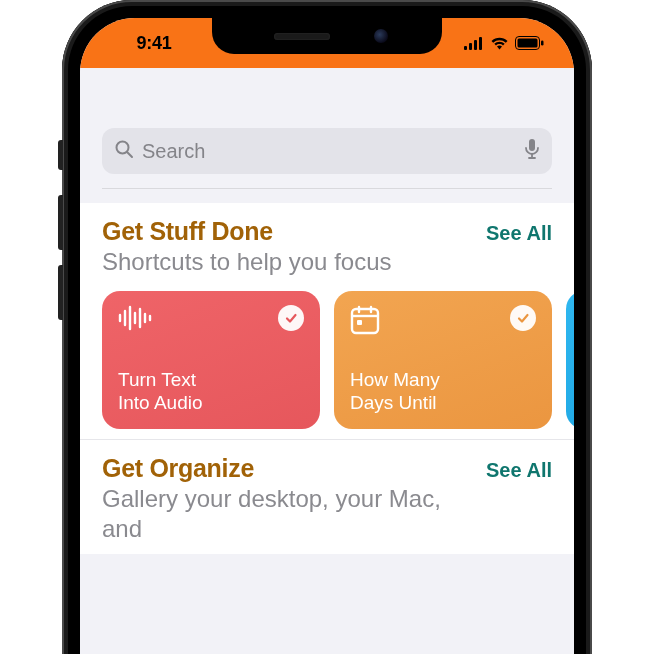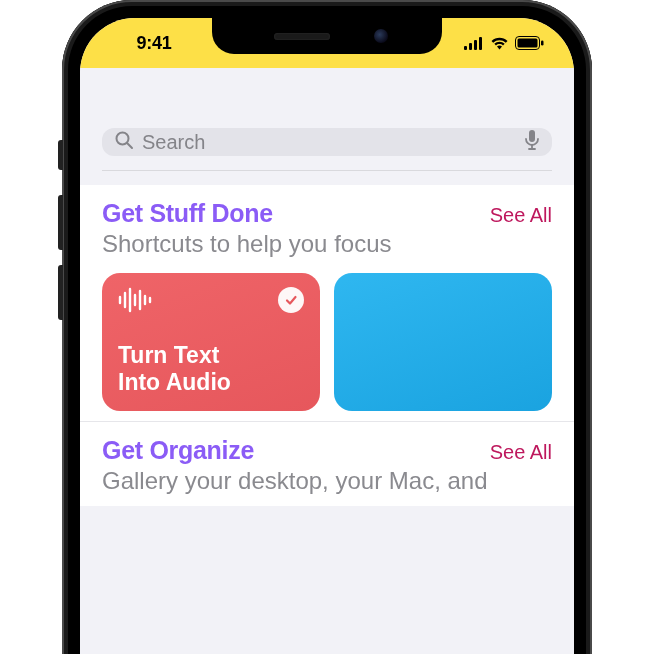--- a/index.html
+++ b/index.html
@@ -73,40 +73,40 @@
   }
   .status-bar {
     height: 50px;
     display: flex;
     justify-content: space-between;
     align-items: center;
     padding: 0 30px 0 34px;
     font-size: 18px;
     font-weight: 600;
     color: #000;
-    background: #fde047;
+    background: #f97316;
   }
   .status-left { width: 80px; text-align: center; letter-spacing: -0.3px; }
   .status-right { display: flex; align-items: center; gap: 6px; }
   .status-right svg { display: block; }
   .header-area {
     background: #f2f2f7;
     padding: 60px 22px 14px 22px;
   }
   .page-title {
     font-size: 40px;
     font-weight: 800;
     letter-spacing: -0.5px;
     color: #000;
     margin-bottom: 10px;
   }
   .search-field {
     background: #e3e3e9;
     border-radius: 12px;
-    height: 28px;
+    height: 46px;
     display: flex;
     align-items: center;
     padding: 0 12px;
     gap: 8px;
   }
   .search-field .placeholder {
     flex: 1;
     color: #848489;
     font-size: 20px;
   }
@@ -126,32 +126,32 @@
   .section-header {
     display: flex;
     align-items: baseline;
     padding-right: 22px;
   }
   .section-titles { flex: 1; }
   .section-title {
     font-size: 25px;
     font-weight: 700;
     letter-spacing: -0.3px;
-    color: #8b5cf6;
+    color: #a16207;
   }
   .section-subtitle {
     font-size: 24px;
     color: #8a8a8f;
     margin-top: 1px;
     line-height: 1.25;
   }
   .see-all {
-    color: #be185d;
+    color: #0f766e;
     font-size: 20px;
-    font-weight: 400;
+    font-weight: 700;
   }
   .card-row {
     display: flex;
     gap: 14px;
     margin-top: 14px;
     overflow: hidden;
   }
   .card {
     width: 218px;
     height: 138px;
@@ -176,22 +176,22 @@
     width: 26px;
     height: 26px;
     border-radius: 50%;
     background: rgba(255,255,255,0.95);
     display: flex;
     align-items: center;
     justify-content: center;
   }
   .card-label {
     margin-top: auto;
-    font-size: 23px;
-    font-weight: 700;
+    font-size: 19px;
+    font-weight: 400;
     line-height: 1.2;
     white-space: pre-line;
   }
 </style>
 </head>
 <body>
 
 <div class="device-frame">
   <div class="side-btn s1"></div>
   <div class="side-btn s2"></div>
@@ -281,20 +281,40 @@
               <span class="check-badge">
                 <svg width="14" height="14" viewBox="0 0 14 14">
                   <path d="M3 7.5 L6 10.5 L11.5 4" fill="none" stroke="#e6575c" stroke-width="2.2" stroke-linecap="round" stroke-linejoin="round"></path>
                 </svg>
               </span>
             </div>
             <div class="card-label">Turn Text
 Into Audio</div>
           </div>
 
+          <div class="card orange">
+            <div class="card-top">
+              <span class="card-icon">
+                <svg width="30" height="30" viewBox="0 0 30 30">
+                  <rect x="2" y="4" width="26" height="24" rx="4" fill="none" stroke="#fff" stroke-width="2.4"></rect>
+                  <line x1="2" y1="11" x2="28" y2="11" stroke="#fff" stroke-width="2.4"></line>
+                  <line x1="9" y1="2" x2="9" y2="7" stroke="#fff" stroke-width="2.4" stroke-linecap="round"></line>
+                  <line x1="21" y1="2" x2="21" y2="7" stroke="#fff" stroke-width="2.4" stroke-linecap="round"></line>
+                  <rect x="7" y="15" width="5" height="5" rx="1" fill="#fff"></rect>
+                </svg>
+              </span>
+              <span class="check-badge">
+                <svg width="14" height="14" viewBox="0 0 14 14">
+                  <path d="M3 7.5 L6 10.5 L11.5 4" fill="none" stroke="#eb9640" stroke-width="2.2" stroke-linecap="round" stroke-linejoin="round"></path>
+                </svg>
+              </span>
+            </div>
+            <div class="card-label">How Many
+Days Until</div>
+          </div>
 
           <div class="card blue"></div>
         </div>
       </div>
 
       <div class="section" style="border-bottom:none;">
         <div class="section-header">
           <div class="section-titles">
             <div class="section-title">Get Organize</div>
             <div class="section-subtitle">Gallery your desktop, your Mac, and</div>

